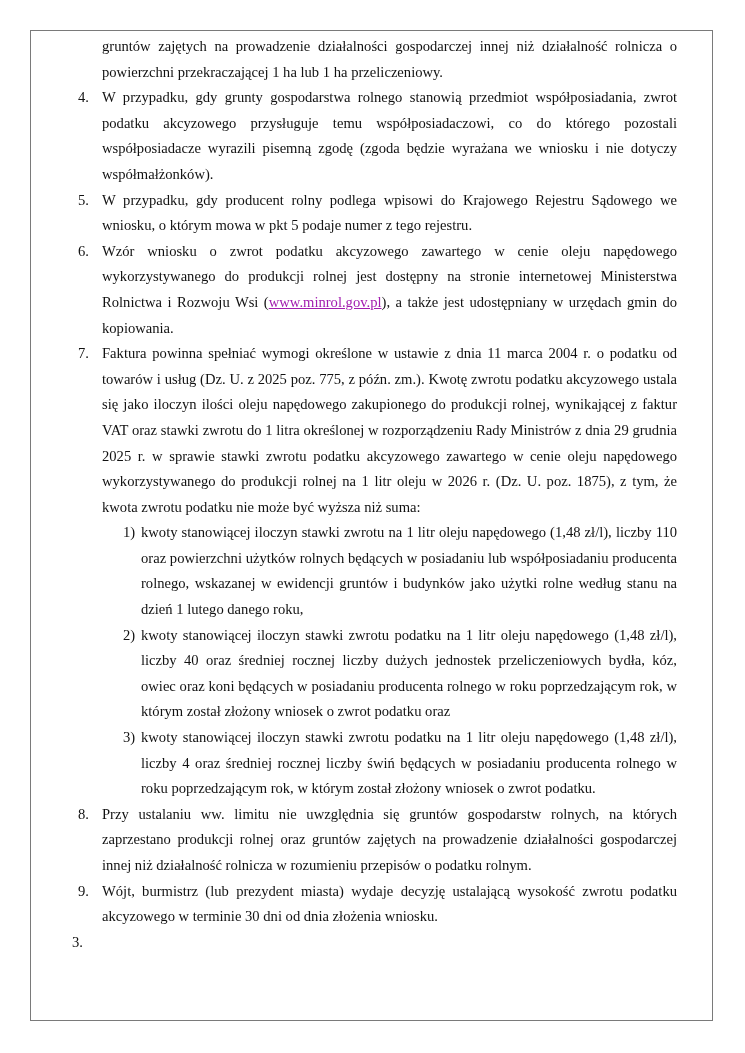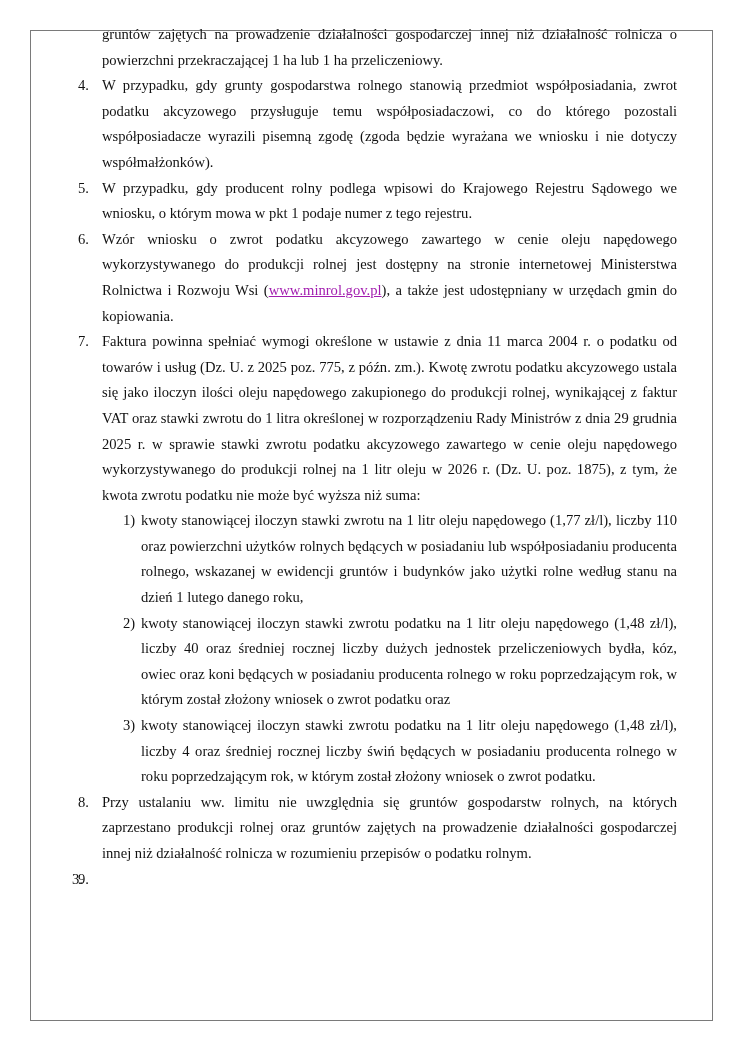--- a/index.html
+++ b/index.html
@@ -2,21 +2,21 @@
 <html><head>
 <meta charset="utf-8">
 <style>
   html, body { margin: 0; padding: 0; background: #ffffff; }
   body { width: 745px; height: 1053px; position: relative; overflow: hidden; }
   .frame {
     position: absolute; left: 30px; top: 30px; width: 683px; height: 991px;
     border: 1px solid #7a7a7a; box-sizing: border-box; background: #fff;
   }
   .content {
-    position: absolute; left: 72px; top: 22px; width: 605px;
+    position: absolute; left: 72px; top: 34px; width: 605px;
     font-family: "Liberation Serif", serif; font-size: 14.6px; line-height: 25.6px; color: #111;
   }
   .p { text-align: justify; margin: 0; }
   .item { position: relative; padding-left: 30px; text-align: justify; }
   .item .num { position: absolute; left: 6px; top: 0; }
   .item.two .num { left: 0px; }
   .sub { position: relative; padding-left: 69px; text-align: justify; }
   .sub .num { position: absolute; left: 51px; top: 0; }
   .indent { padding-left: 30px; }
   a.link { color: #a21caf; text-decoration: underline; }
@@ -30,51 +30,52 @@
 <div class="content">
   <p class="p indent">gruntów zajętych na prowadzenie działalności gospodarczej innej niż działalność rolnicza o powierzchni przekraczającej 1 ha lub 1 ha przeliczeniowy.</p>
 
   <div class="item">
     <span class="num">4.</span>
     <span>W przypadku, gdy grunty gospodarstwa rolnego stanowią przedmiot współposiadania, zwrot podatku akcyzowego przysługuje temu współposiadaczowi, co do którego pozostali współposiadacze wyrazili pisemną zgodę (zgoda będzie wyrażana we wniosku i nie dotyczy współmałżonków).</span>
   </div>
 
   <div class="item">
     <span class="num">5.</span>
-    <span>W przypadku, gdy producent rolny podlega wpisowi do Krajowego Rejestru Sądowego we wniosku, o którym mowa w pkt 1 podaje numer z tego rejestru.</span>
+    <span>W przypadku, gdy producent rolny podlega wpisowi do Krajowego Rejestru Sądowego we wniosku, o którym mowa w pkt 5 podaje numer z tego rejestru.</span>
   </div>
 
   <div class="item">
     <span class="num">6.</span>
     <span>Wzór wniosku o zwrot podatku akcyzowego zawartego w cenie oleju napędowego wykorzystywanego do produkcji rolnej jest dostępny na stronie internetowej Ministerstwa Rolnictwa i Rozwoju Wsi (</span><a class="link">www.minrol.gov.pl</a><span>), a także jest udostępniany w urzędach gmin do kopiowania.</span>
   </div>
 
   <div class="item">
     <span class="num">7.</span>
     <span>Faktura powinna spełniać wymogi określone w ustawie z dnia 11 marca 2004 r. o podatku od towarów i usług (Dz. U. z 2025 poz. 775, z późn. zm.). </span><b>Kwotę zwrotu podatku akcyzowego</b><span> ustala się jako iloczyn ilości oleju napędowego zakupionego do produkcji rolnej, wynikającej z faktur VAT oraz stawki zwrotu do 1 litra określonej w rozporządzeniu Rady Ministrów z dnia 29 grudnia 2025 r. w sprawie stawki zwrotu podatku akcyzowego zawartego w cenie oleju napędowego wykorzystywanego do produkcji rolnej na 1 litr oleju w 2026 r. (Dz. U. poz. 1875), </span><b>z tym, że kwota zwrotu podatku nie może być wyższa</b><span> niż suma:</span>
   </div>
 
   <div class="sub">
     <span class="num">1)</span>
-    <span>kwoty stanowiącej iloczyn stawki zwrotu na 1 litr oleju napędowego (1,77 zł/l), liczby 110 oraz powierzchni użytków rolnych będących w posiadaniu lub współposiadaniu producenta rolnego, wskazanej w ewidencji gruntów i budynków jako użytki rolne według stanu na dzień 1 lutego danego roku,</span>
+    <span>kwoty stanowiącej iloczyn stawki zwrotu na 1 litr oleju napędowego (1,48 zł/l), liczby 110 oraz powierzchni użytków rolnych będących w posiadaniu lub współposiadaniu producenta rolnego, wskazanej w ewidencji gruntów i budynków jako użytki rolne według stanu na dzień 1 lutego danego roku,</span>
   </div>
   <div class="sub">
     <span class="num">2)</span>
     <span>kwoty stanowiącej iloczyn stawki zwrotu podatku na 1 litr oleju napędowego (1,48 zł/l), liczby 40 oraz średniej rocznej liczby dużych jednostek przeliczeniowych bydła, kóz, owiec oraz koni będących w posiadaniu producenta rolnego w roku poprzedzającym rok, w którym został złożony wniosek o zwrot podatku oraz</span>
   </div>
   <div class="sub">
     <span class="num">3)</span>
     <span>kwoty stanowiącej iloczyn stawki zwrotu podatku na 1 litr oleju napędowego (1,48 zł/l), liczby 4 oraz średniej rocznej liczby świń będących w posiadaniu producenta rolnego w roku poprzedzającym rok, w którym został złożony wniosek o zwrot podatku.</span>
   </div>
 
   <div class="item">
     <span class="num">8.</span>
     <span>Przy ustalaniu ww. limitu nie uwzględnia się gruntów gospodarstw rolnych, na których zaprzestano produkcji rolnej oraz gruntów zajętych na prowadzenie działalności gospodarczej innej niż działalność rolnicza w rozumieniu przepisów o podatku rolnym.</span>
   </div>
 
   <div class="item">
     <span class="num">9.</span>
+    <span>Wójt, burmistrz (lub prezydent miasta) wydaje decyzję ustalającą wysokość zwrotu podatku akcyzowego w terminie 30 dni od dnia złożenia wniosku.</span>
   </div>
 
   <div class="item two">
     <span class="num">3.</span>
   </div>
 </div>
 
 </body></html>

